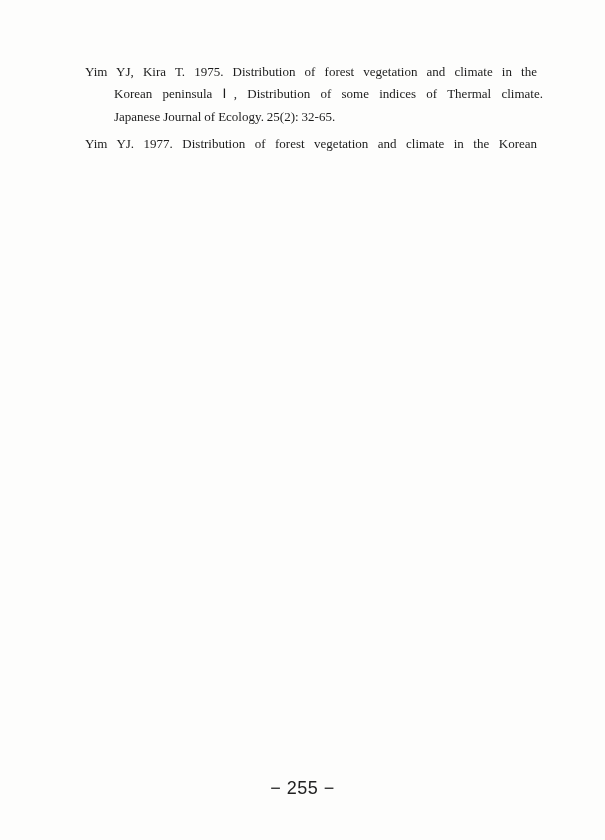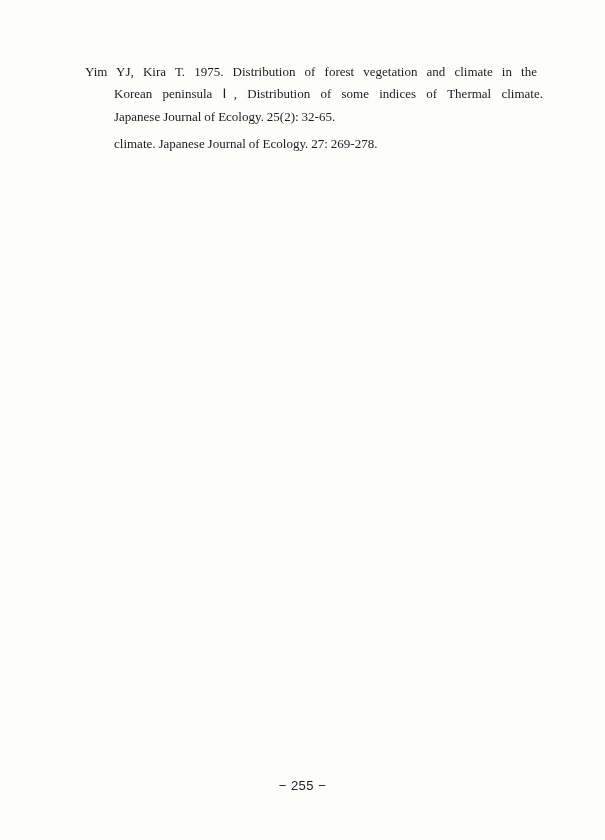--- a/index.html
+++ b/index.html
@@ -43,39 +43,39 @@
     text-align: left;
     text-align-last: left;
   }
   .page-footer {
     position: absolute;
     top: 778px;
     left: 0;
     width: 605px;
     text-align: center;
     font-family: "Liberation Sans", sans-serif;
-    font-size: 13px;
+    font-size: 18px;
     letter-spacing: 0.5px;
     color: #222222;
   }
 </style>
 </head>
 <body>
 
 <div class="page">
 
   <div class="references">
 
     <div class="reference-entry">
       <div class="ref-line first">Yim YJ, Kira T. 1975. Distribution of forest vegetation and climate in the</div>
       <div class="ref-line cont">Korean peninsula Ⅰ, Distribution of some indices of Thermal climate.</div>
       <div class="ref-line cont last">Japanese Journal of Ecology. 25(2): 32-65.</div>
     </div>
 
     <div class="reference-entry">
-      <div class="ref-line cont last">climate. Japanese Journal of Ecology. 27: 269-278.</div>
+      <div class="ref-line first">Yim YJ. 1977. Distribution of forest vegetation and climate in the Korean</div>
     </div>
 
   </div>
 
   <div class="page-footer">− 255 −</div>
 
 </div>
 
 </body></html>

